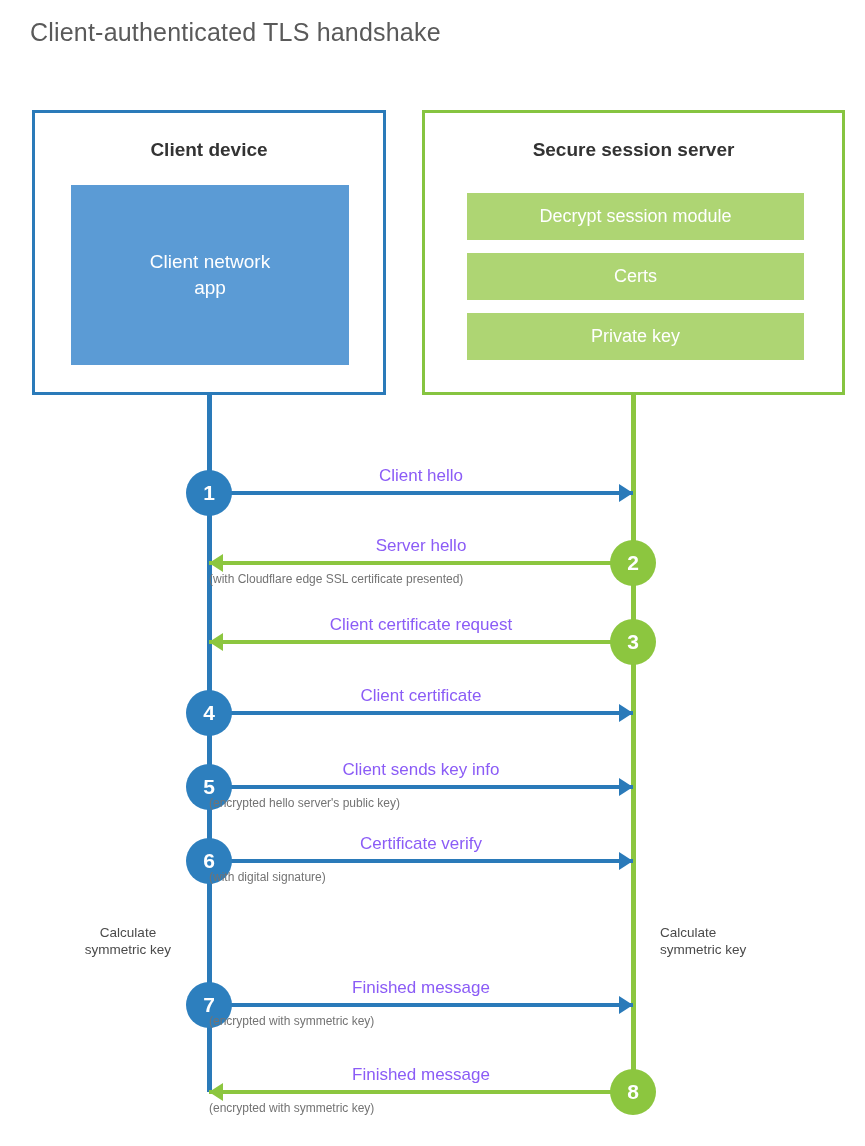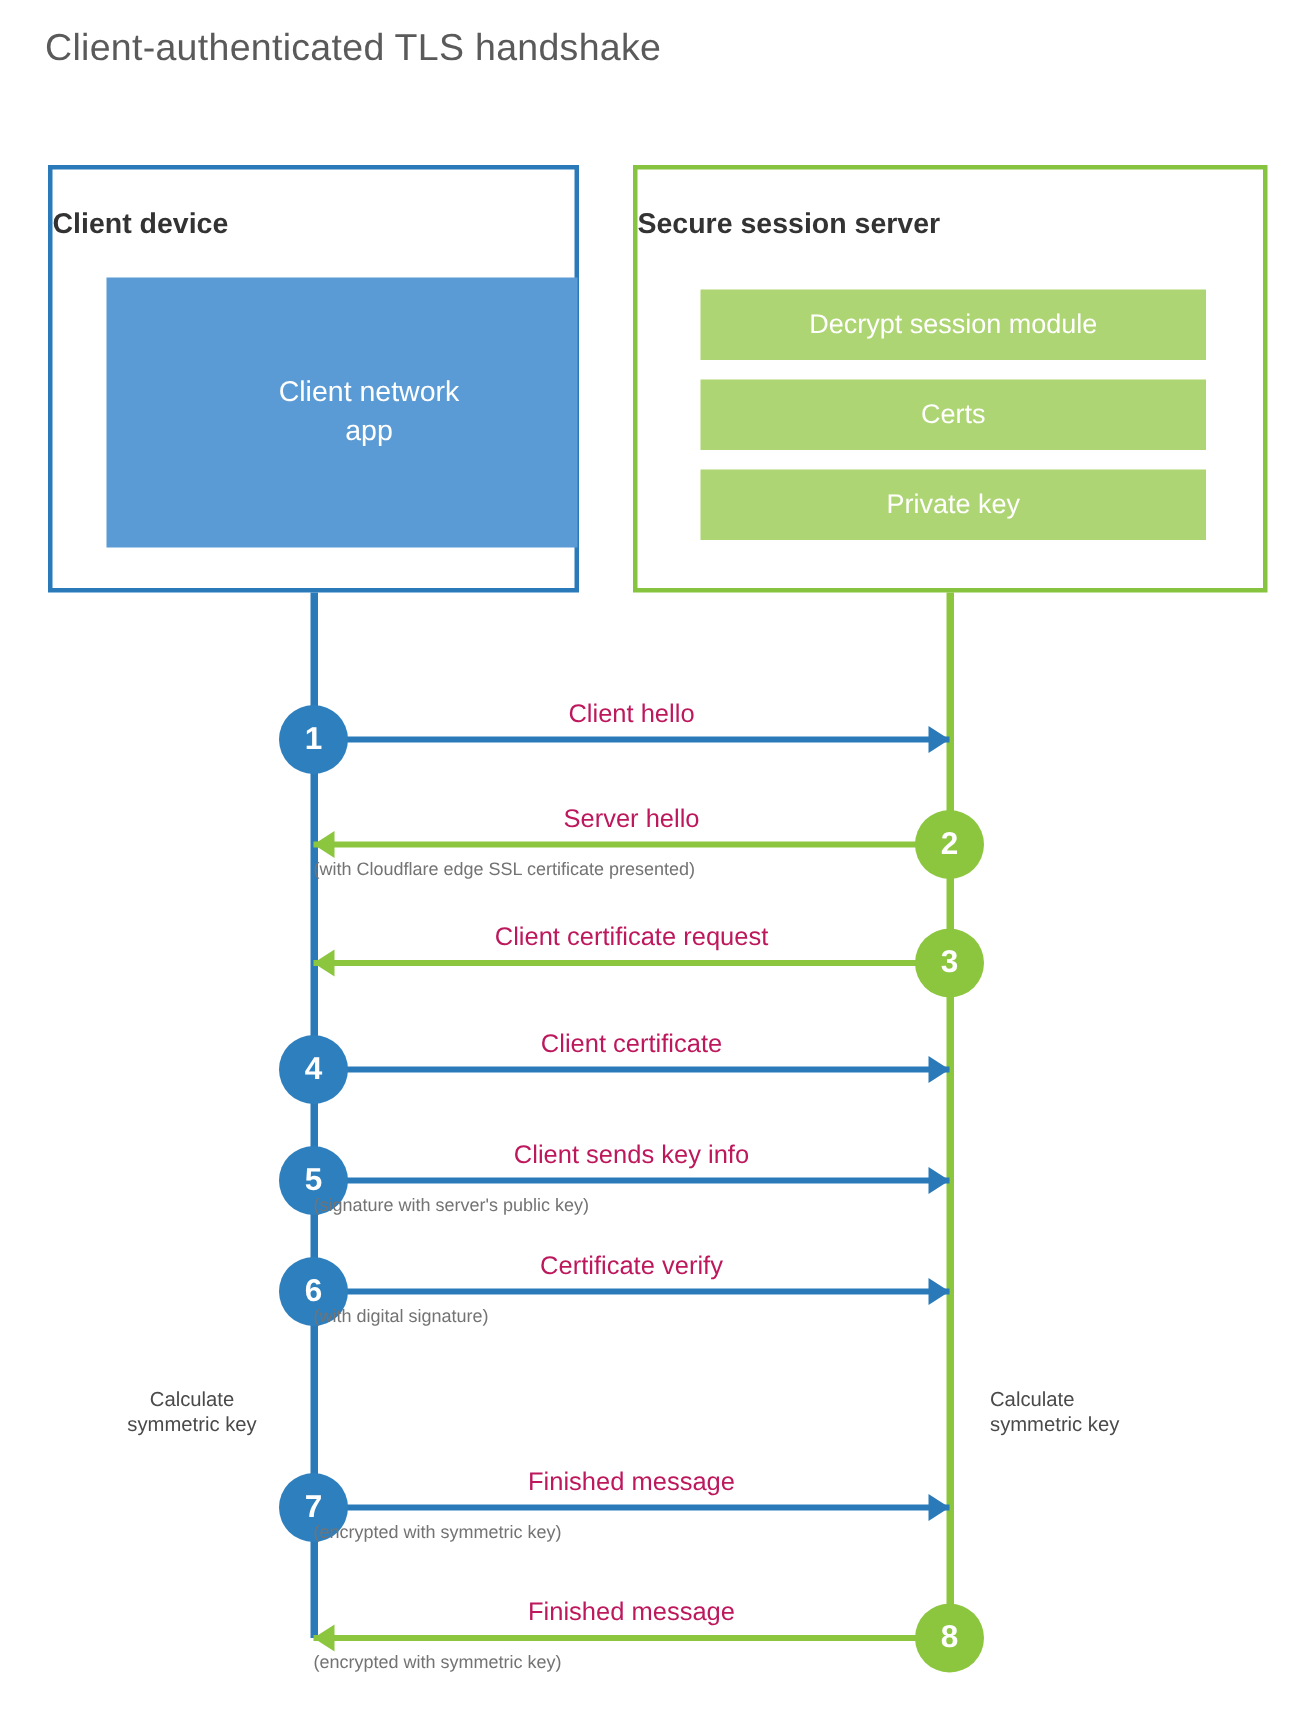--- a/index.html
+++ b/index.html
@@ -46,38 +46,37 @@
   }
   #server-box {
     left: 422px; top: 110px;
     width: 423px; height: 285px;
     border: 3px solid #86c440;
   }
   .party-title {
     position: absolute;
     left: 0; right: 0;
     top: 26px;
-    text-align: left;
+    text-align: center;
     font-size: 19px;
     font-weight: bold;
     color: #333333;
   }
   #client-app {
     position: absolute;
     left: 36px; top: 72px;
     width: 278px; height: 180px;
     background: #5b9bd5;
     color: #ffffff;
     font-size: 19px;
     line-height: 26px;
     display: flex;
     align-items: center;
     justify-content: center;
     text-align: center;
-    padding-left: 36px;
   }
   .server-item {
     position: absolute;
     left: 42px;
     width: 337px;
     height: 47px;
     background: #aed573;
     color: #ffffff;
     font-size: 18px;
     display: flex;
@@ -136,21 +135,21 @@
     align-items: center;
     justify-content: center;
   }
   .step-circle.blue { background: #2d7fbe; }
   .step-circle.green { background: #8cc63f; }
 
   .msg-label {
     position: absolute;
     text-align: center;
     font-size: 17px;
-    color: #be185d;
+    color: #8b5cf6;
     white-space: nowrap;
   }
   .msg-sublabel {
     position: absolute;
     text-align: left;
     font-size: 12px;
     color: #737373;
     white-space: nowrap;
   }
 
@@ -211,21 +210,21 @@
         <div class="arrow-line blue" style="left: 209px; width: 424px; top: 711px;"></div>
         <div class="arrow-head right blue" style="top: 704px; left: 619px;"></div>
         <div class="step-circle blue" style="left: 186px; top: 690px;">4</div>
         <div class="msg-label" style="left: 209px; width: 424px; top: 686px;">Client certificate</div>
       </div>
       <div class="msg-row">
         <div class="arrow-line blue" style="left: 209px; width: 424px; top: 785px;"></div>
         <div class="arrow-head right blue" style="top: 778px; left: 619px;"></div>
         <div class="step-circle blue" style="left: 186px; top: 764px;">5</div>
         <div class="msg-label" style="left: 209px; width: 424px; top: 760px;">Client sends key info</div>
-        <div class="msg-sublabel" style="left: 209px; width: 424px; top: 796px;">(signature with server's public key)</div>
+        <div class="msg-sublabel" style="left: 209px; width: 424px; top: 796px;">(encrypted hello server's public key)</div>
       </div>
       <div class="msg-row">
         <div class="arrow-line blue" style="left: 209px; width: 424px; top: 859px;"></div>
         <div class="arrow-head right blue" style="top: 852px; left: 619px;"></div>
         <div class="step-circle blue" style="left: 186px; top: 838px;">6</div>
         <div class="msg-label" style="left: 209px; width: 424px; top: 834px;">Certificate verify</div>
         <div class="msg-sublabel" style="left: 209px; width: 424px; top: 870px;">(with digital signature)</div>
       </div>
       <div class="msg-row">
         <div class="arrow-line blue" style="left: 209px; width: 424px; top: 1003px;"></div>

